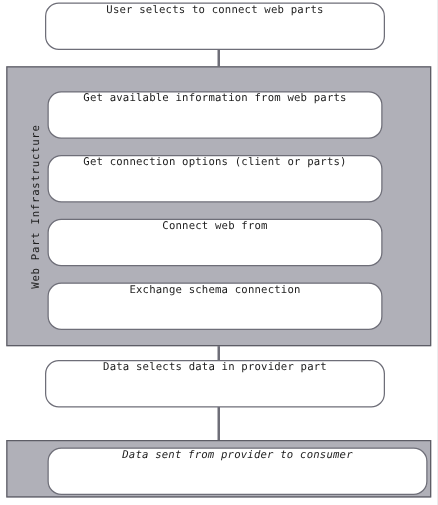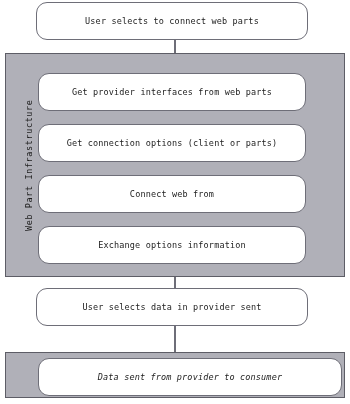--- a/index.html
+++ b/index.html
@@ -74,21 +74,20 @@
   }
 
   
   .step {
     position: absolute;
     background: #ffffff;
     border: 1px solid #6e6e78;
     border-radius: 11px;
     box-sizing: border-box;
     display: flex;
-    align-items: center;
     justify-content: center;
     z-index: 3;
   }
 
   .step-label {
     color: #1c1c1c;
     font-size: 8.5px;
     letter-spacing: 0.15px;
     white-space: nowrap;
     text-align: center;
@@ -129,36 +128,36 @@
 
   <div class="lane" id="lane-data-transfer">
     <div class="lane-label"></div>
   </div>
 
   <div class="step" id="step-0">
     <span class="step-label">User selects to connect web parts</span>
   </div>
 
   <div class="step" id="step-1">
-    <span class="step-label">Get provider interfaces from web parts</span>
+    <span class="step-label">Get available information from web parts</span>
   </div>
 
   <div class="step" id="step-2">
     <span class="step-label">Get connection options (client or parts)</span>
   </div>
 
   <div class="step" id="step-3">
     <span class="step-label">Connect web from</span>
   </div>
 
   <div class="step" id="step-4">
-    <span class="step-label">Exchange options information</span>
+    <span class="step-label">Exchange schema connection</span>
   </div>
 
   <div class="step" id="step-5">
-    <span class="step-label">User selects data in provider sent</span>
+    <span class="step-label">Data selects data in provider part</span>
   </div>
 
   <div class="step" id="step-6">
     <span class="step-label">Data sent from provider to consumer</span>
   </div>
 
 </div>
 
 </body></html>

